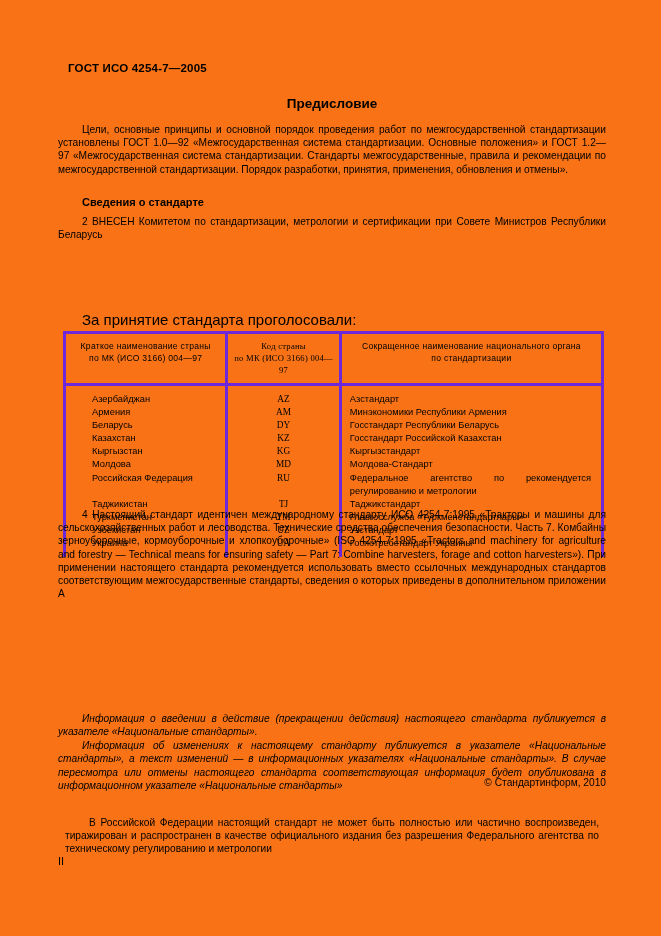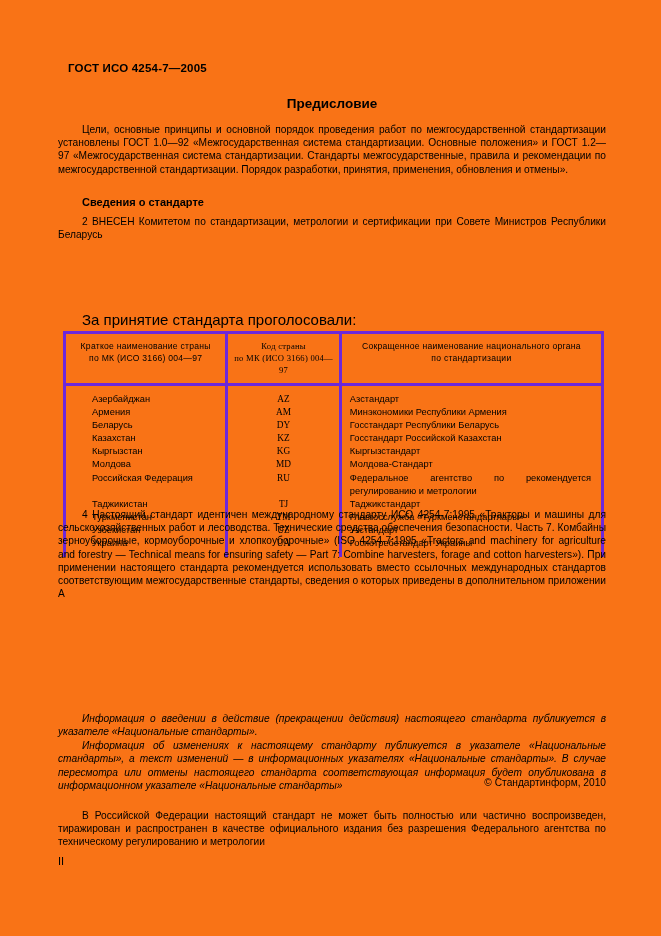--- a/index.html
+++ b/index.html
@@ -181,21 +181,21 @@
   }
   .copyright .csym { margin-right: 3px; }
 
   
   .block-bottom {
     position: absolute;
     left: 0;
     top: 809px;
     width: 548px;
   }
-  .block-bottom .para { margin: 0; }
+  .block-bottom .para { margin: 7px; }
 
   .page-number {
     position: absolute;
     left: 58px;
     top: 855px;
     font-size: 11px;
   }
 </style>
 </head>
 <body>

